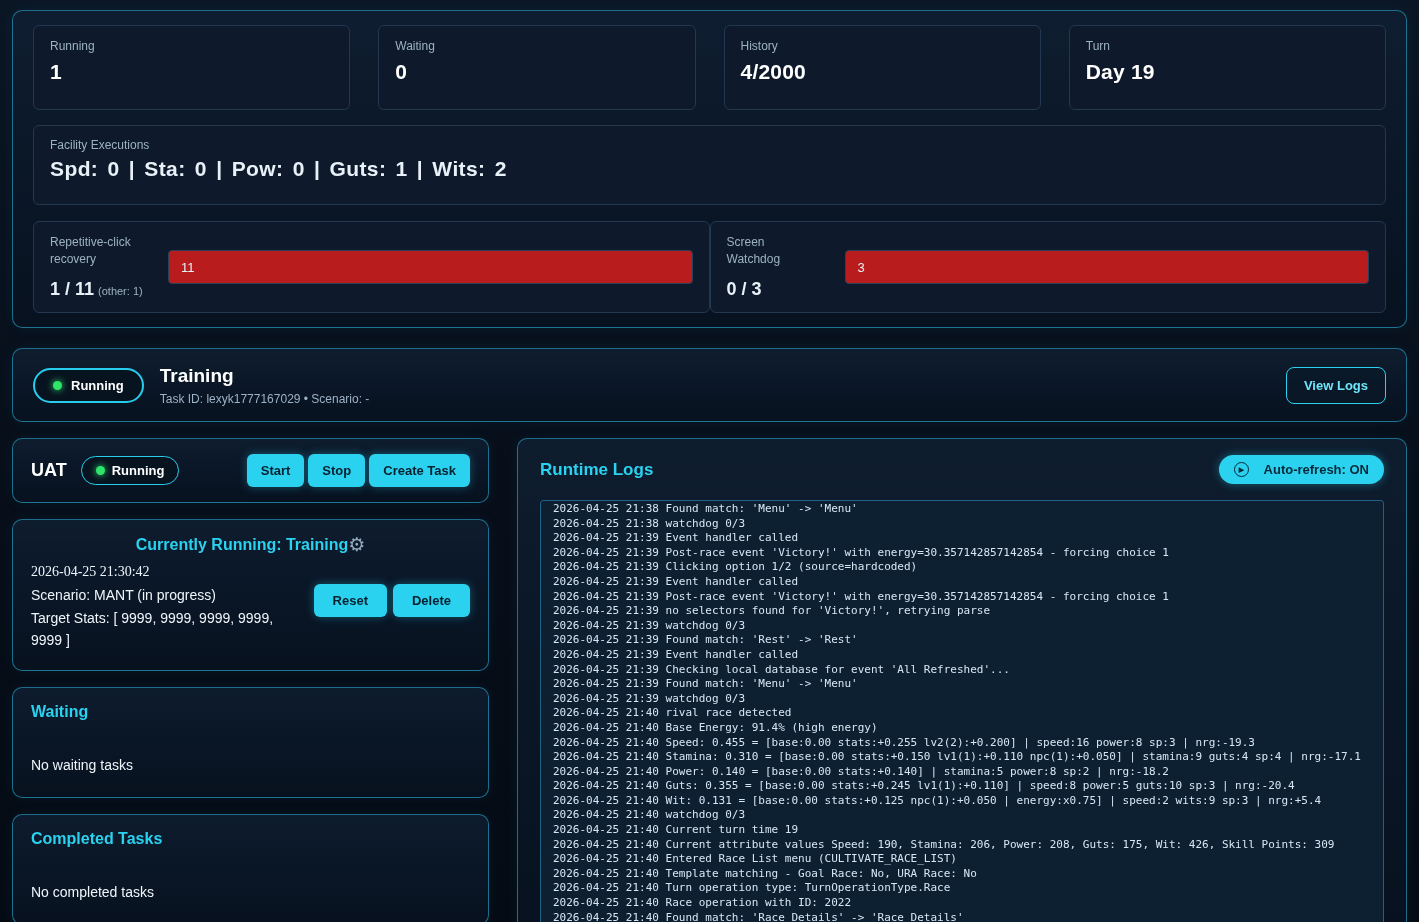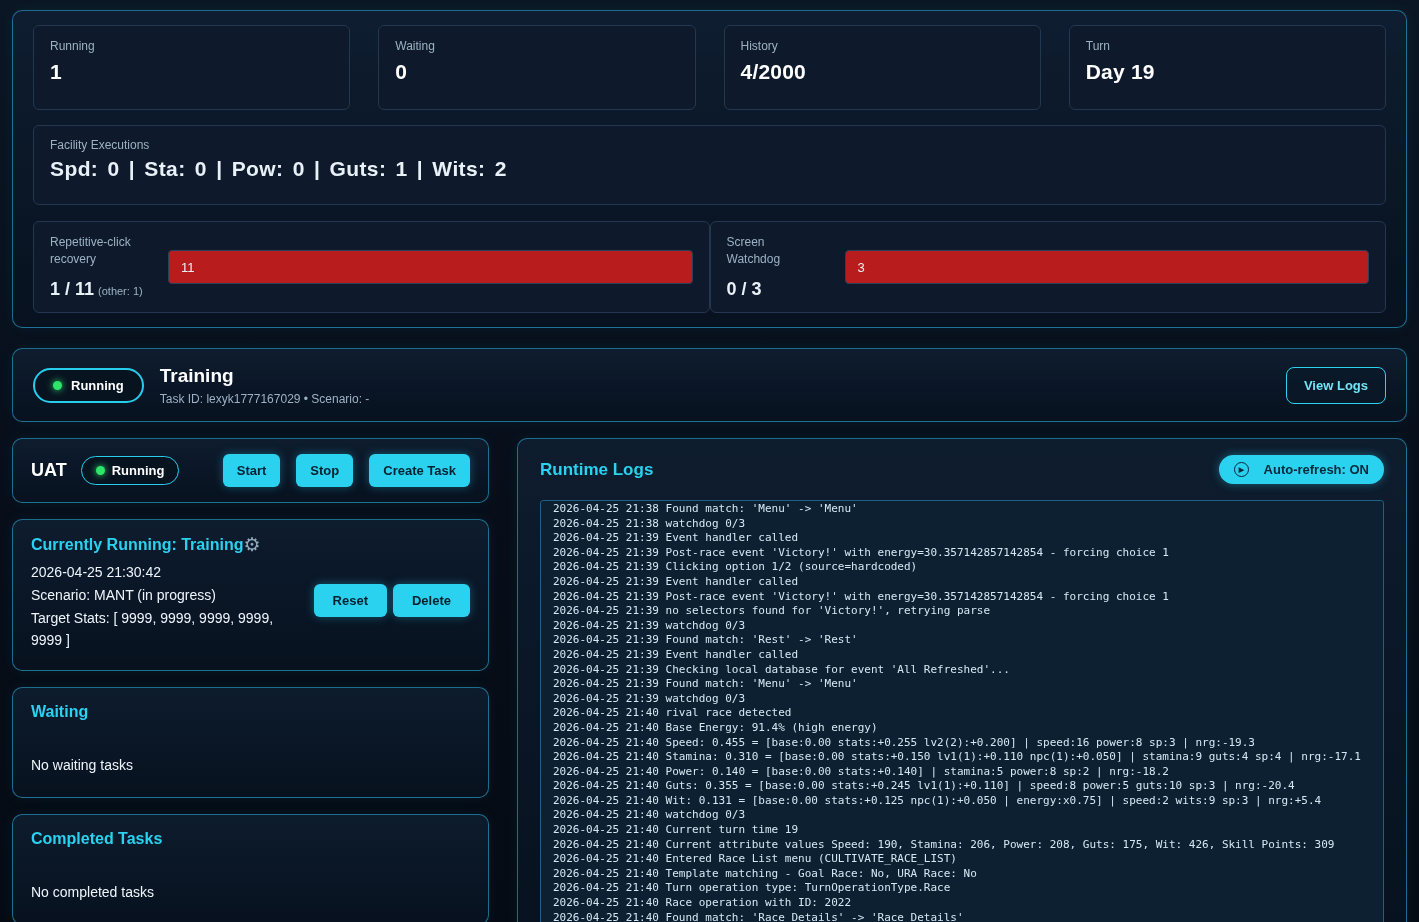--- a/index.html
+++ b/index.html
@@ -64,33 +64,33 @@
     font-family: "Liberation Sans", sans-serif;
   }
 
   
   .main { display: flex; gap: 28px; margin-top: 16px; align-items: flex-start; }
   .left-col { width: 477px; flex: none; display: flex; flex-direction: column; gap: 16px; }
   .right-col { flex: 1; min-width: 0; }
 
   .uat-panel { padding: 15px 18px; display: flex; align-items: center; gap: 14px; }
   .uat-title { font-size: 18px; font-weight: bold; color: #ffffff; }
-  .btn-group { margin-left: auto; display: flex; gap: 16px; }
+  .btn-group { margin-left: auto; display: flex; gap: 4px; }
   .cyan-btn {
     background: #2bd2f0; color: #05202e; font-weight: bold; font-size: 13px;
     border: none; border-radius: 6px; padding: 9px 14px; cursor: pointer;
     font-family: "Liberation Sans", sans-serif;
     box-shadow: 0 0 10px rgba(43, 210, 240, .35);
   }
 
   .current-panel { padding: 15px 18px 18px; }
   .panel-title { color: #2bd2f0; font-size: 16px; font-weight: bold; }
-  .current-head { display: flex; justify-content: flex-start; align-items: center; }
+  .current-head { display: flex; justify-content: center; align-items: center; }
   .gear { color: #93a9bd; font-size: 19px; cursor: pointer; line-height: 1; }
-  .current-time { margin-top: 10px; font-size: 14px; color: #eef5fb; }
+  .current-time { margin-top: 10px; font-size: 14px; color: #eef5fb; font-family: Liberation Serif, serif; }
   .current-body { display: flex; margin-top: 4px; }
   .current-texts { flex: 1; font-size: 14px; line-height: 1.62; color: #eef5fb; max-width: 262px; }
   .current-buttons { display: flex; gap: 6px; align-self: flex-start; margin-left: auto; }
   .current-buttons .cyan-btn { padding: 9px 19px; }
 
   .empty-panel { padding: 15px 18px 24px; }
   .empty-text { margin-top: 36px; font-size: 14px; color: #eef5fb; }
 
   
   .logs-panel { padding: 16px 22px 20px; }

